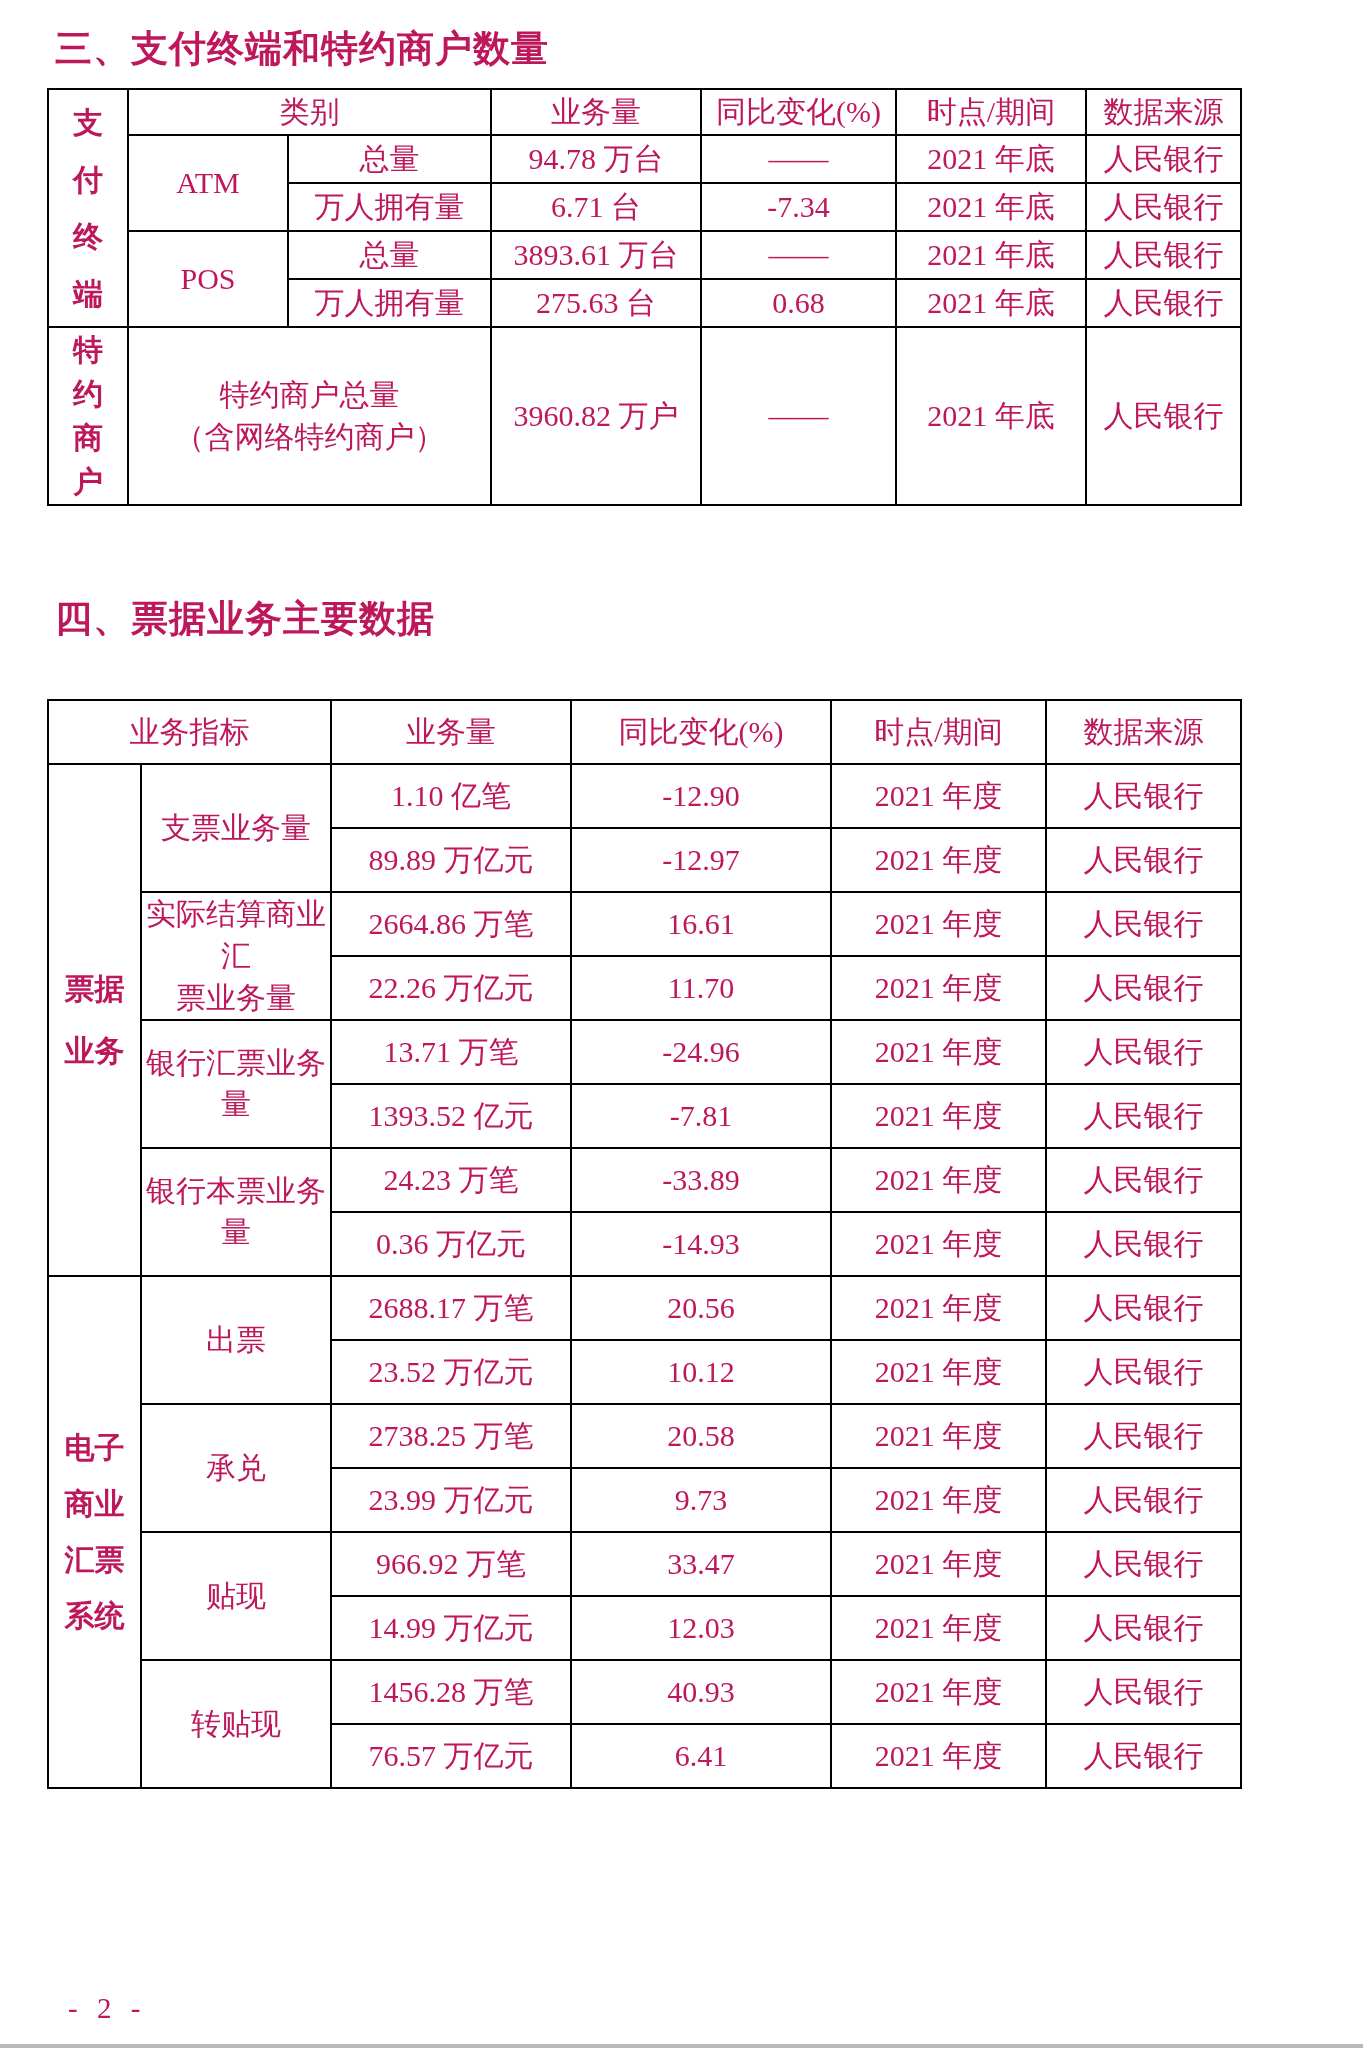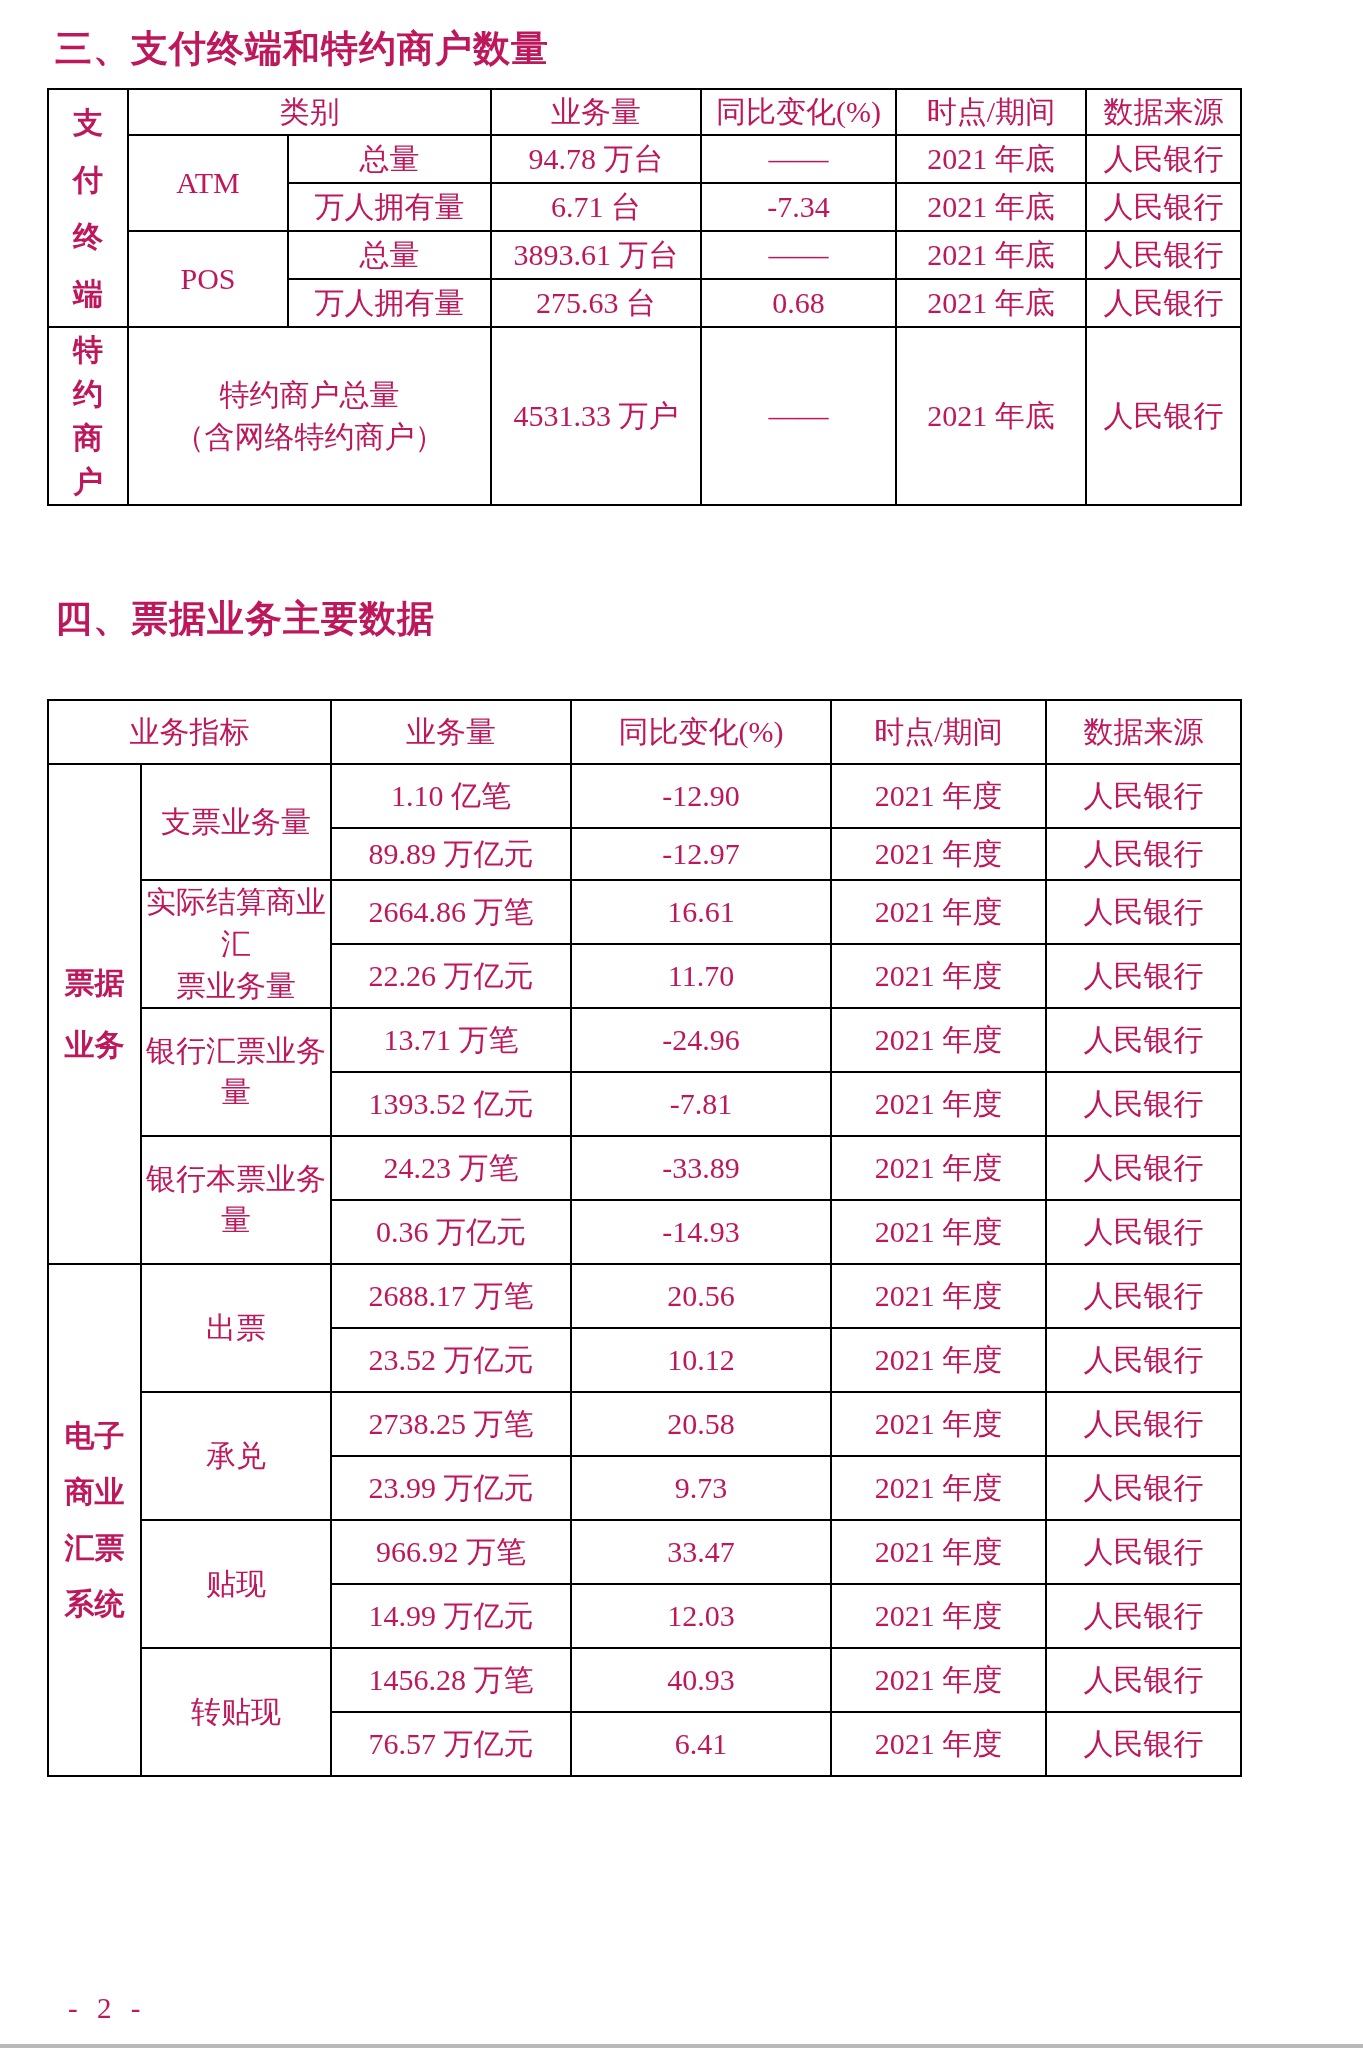--- a/index.html
+++ b/index.html
@@ -121,21 +121,21 @@
       <td>0.68</td>
       <td>2021 年底</td>
       <td>人民银行</td>
     </tr>
     <tr style="height:178px">
       <td>
         <div class="vlabel v2">特约商户</div>
       </td>
       <td colspan="2" class="multiline">特约商户总量
 （含网络特约商户）</td>
-      <td>4531.33 万户</td>
+      <td>3960.82 万户</td>
       <td>——</td>
       <td>2021 年底</td>
       <td>人民银行</td>
     </tr>
   </tbody>
     </table>
 
   <div id="heading-4" class="heading">四、票据业务主要数据</div>
 
   <table id="table-bills" class="doc">
@@ -159,21 +159,21 @@
     <tr style="height:64px">
       <td rowspan="8">
         <div class="vlabel v3">票据业务</div>
       </td>
       <td rowspan="2">支票业务量</td>
       <td>1.10 亿笔</td>
       <td>-12.90</td>
       <td>2021 年度</td>
       <td>人民银行</td>
     </tr>
-    <tr style="height:52px">
+    <tr style="height:64px">
       <td>89.89 万亿元</td>
       <td>-12.97</td>
       <td>2021 年度</td>
       <td>人民银行</td>
     </tr>
     <tr style="height:64px">
       <td rowspan="2" class="multiline wrapcell">实际结算商业汇
 票业务量</td>
       <td>2664.86 万笔</td>
       <td>16.61</td>

